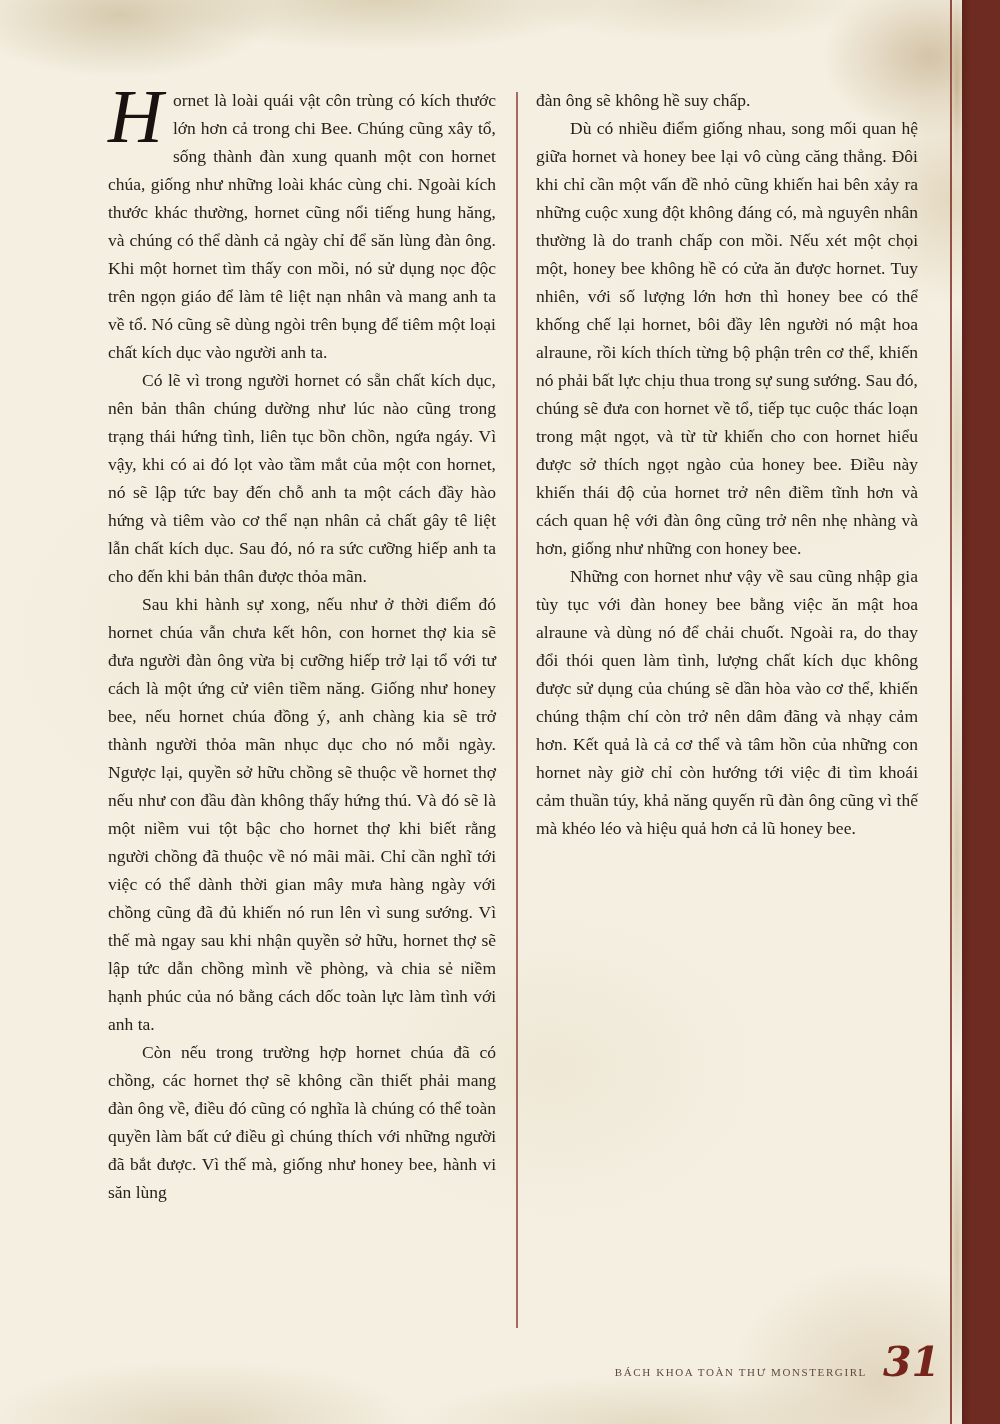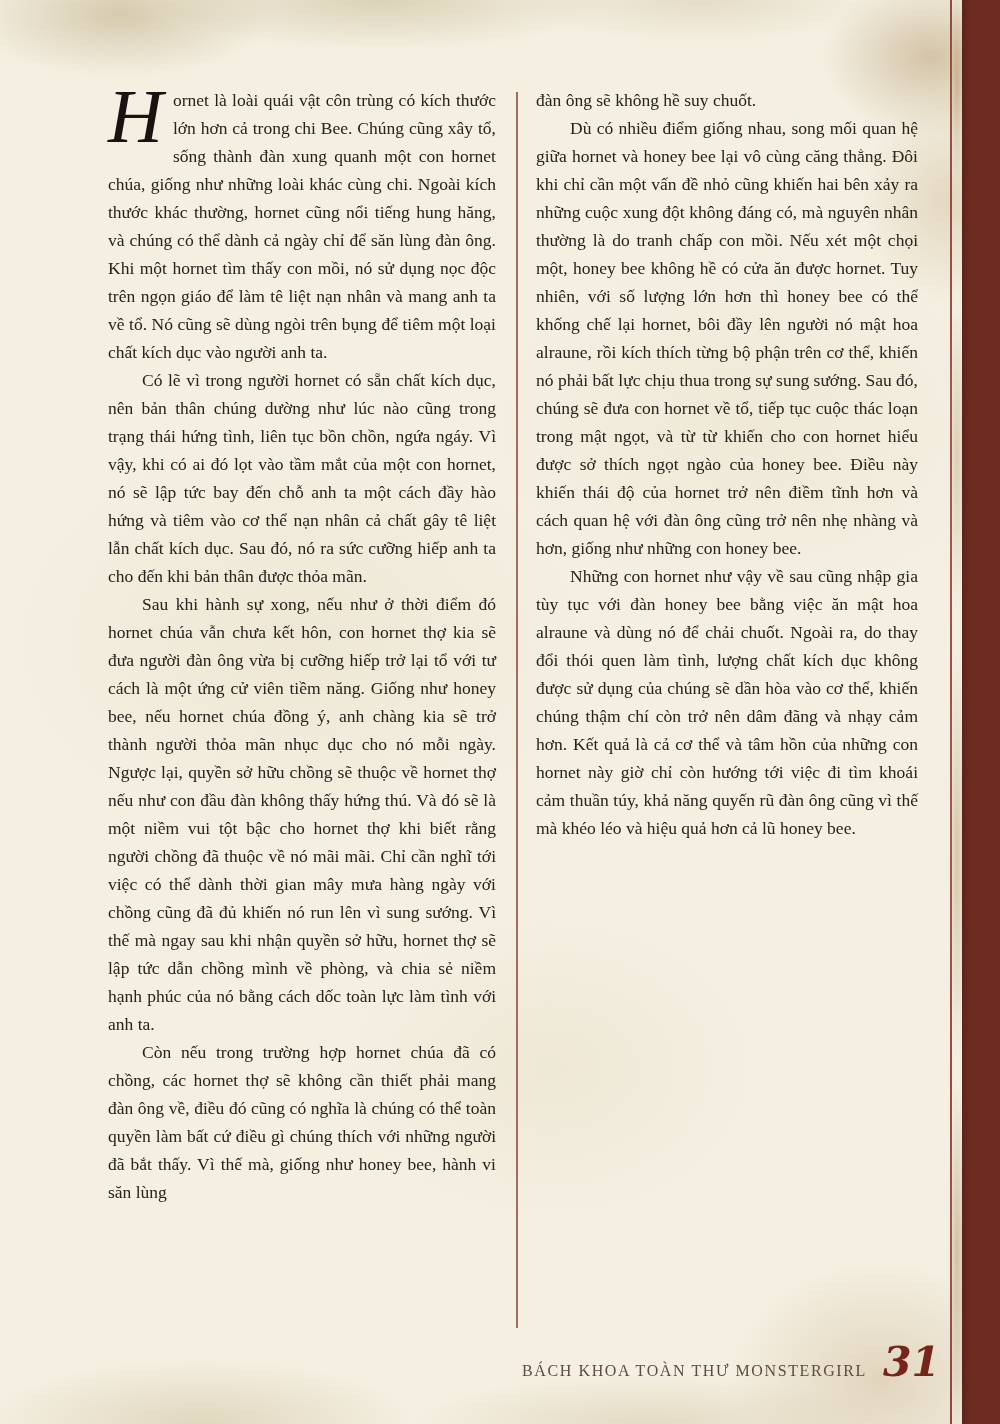--- a/index.html
+++ b/index.html
@@ -85,21 +85,21 @@
     position:absolute; left:516px; top:92px;
     width:2px; height:1236px;
     background:#95544b; opacity:0.85;
   }
   
   .footer {
     position:absolute; top:1338px; right:60px;
     display:flex; align-items:baseline; gap:16px;
   }
   .footer-title {
-    font-size:16px; letter-spacing:1.6px;
+    font-size:11px; letter-spacing:1.6px;
     color:#5e4b41;
   }
   .footer-num {
     font-family:"DejaVu Serif", serif;
     font-style:italic; font-weight:bold;
     font-size:41px;
     color:#76251d;
   }
 </style>
 </head>
@@ -113,25 +113,25 @@
   <div class="edge-gap-stain"></div>
   <div class="edge-band"></div>
   <div class="edge-band-inner-shadow"></div>
 
   <div class="col-divider"></div>
 
   <div class="col col-left">
     <p><span class="drop-cap">H</span><span>ornet là loài quái vật côn trùng có kích thước lớn hơn cả trong chi Bee. Chúng cũng xây tổ, sống thành đàn xung quanh một con hornet chúa, giống như những loài khác cùng chi. Ngoài kích thước khác thường, hornet cũng nổi tiếng hung hăng, và chúng có thể dành cả ngày chỉ để săn lùng đàn ông. Khi một hornet tìm thấy con mồi, nó sử dụng nọc độc trên ngọn giáo để làm tê liệt nạn nhân và mang anh ta về tổ. Nó cũng sẽ dùng ngòi trên bụng để tiêm một loại chất kích dục vào người anh ta.</span></p>
     <p class="indent">Có lẽ vì trong người hornet có sẵn chất kích dục, nên bản thân chúng dường như lúc nào cũng trong trạng thái hứng tình, liên tục bồn chồn, ngứa ngáy. Vì vậy, khi có ai đó lọt vào tầm mắt của một con hornet, nó sẽ lập tức bay đến chỗ anh ta một cách đầy hào hứng và tiêm vào cơ thể nạn nhân cả chất gây tê liệt lẫn chất kích dục. Sau đó, nó ra sức cưỡng hiếp anh ta cho đến khi bản thân được thỏa mãn.</p>
     <p class="indent">Sau khi hành sự xong, nếu như ở thời điểm đó hornet chúa vẫn chưa kết hôn, con hornet thợ kia sẽ đưa người đàn ông vừa bị cưỡng hiếp trở lại tổ với tư cách là một ứng cử viên tiềm năng. Giống như honey bee, nếu hornet chúa đồng ý, anh chàng kia sẽ trở thành người thỏa mãn nhục dục cho nó mỗi ngày. Ngược lại, quyền sở hữu chồng sẽ thuộc về hornet thợ nếu như con đầu đàn không thấy hứng thú. Và đó sẽ là một niềm vui tột bậc cho hornet thợ khi biết rằng người chồng đã thuộc về nó mãi mãi. Chỉ cần nghĩ tới việc có thể dành thời gian mây mưa hàng ngày với chồng cũng đã đủ khiến nó run lên vì sung sướng. Vì thế mà ngay sau khi nhận quyền sở hữu, hornet thợ sẽ lập tức dẫn chồng mình về phòng, và chia sẻ niềm hạnh phúc của nó bằng cách dốc toàn lực làm tình với anh ta.</p>
-    <p class="indent">Còn nếu trong trường hợp hornet chúa đã có chồng, các hornet thợ sẽ không cần thiết phải mang đàn ông về, điều đó cũng có nghĩa là chúng có thể toàn quyền làm bất cứ điều gì chúng thích với những người đã bắt thấy. Vì thế mà, giống như honey bee, hành vi săn lùng</p>
+    <p class="indent">Còn nếu trong trường hợp hornet chúa đã có chồng, các hornet thợ sẽ không cần thiết phải mang đàn ông về, điều đó cũng có nghĩa là chúng có thể toàn quyền làm bất cứ điều gì chúng thích với những người đã bắt được. Vì thế mà, giống như honey bee, hành vi săn lùng</p>
   </div>
 
   <div class="col col-right">
-    <p>đàn ông sẽ không hề suy chuốt.</p>
+    <p>đàn ông sẽ không hề suy chấp.</p>
     <p class="indent">Dù có nhiều điểm giống nhau, song mối quan hệ giữa hornet và honey bee lại vô cùng căng thẳng. Đôi khi chỉ cần một vấn đề nhỏ cũng khiến hai bên xảy ra những cuộc xung đột không đáng có, mà nguyên nhân thường là do tranh chấp con mồi. Nếu xét một chọi một, honey bee không hề có cửa ăn được hornet. Tuy nhiên, với số lượng lớn hơn thì honey bee có thể khống chế lại hornet, bôi đầy lên người nó mật hoa alraune, rồi kích thích từng bộ phận trên cơ thể, khiến nó phải bất lực chịu thua trong sự sung sướng. Sau đó, chúng sẽ đưa con hornet về tổ, tiếp tục cuộc thác loạn trong mật ngọt, và từ từ khiến cho con hornet hiểu được sở thích ngọt ngào của honey bee. Điều này khiến thái độ của hornet trở nên điềm tĩnh hơn và cách quan hệ với đàn ông cũng trở nên nhẹ nhàng và hơn, giống như những con honey bee.</p>
     <p class="indent">Những con hornet như vậy về sau cũng nhập gia tùy tục với đàn honey bee bằng việc ăn mật hoa alraune và dùng nó để chải chuốt. Ngoài ra, do thay đổi thói quen làm tình, lượng chất kích dục không được sử dụng của chúng sẽ dần hòa vào cơ thể, khiến chúng thậm chí còn trở nên dâm đãng và nhạy cảm hơn. Kết quả là cả cơ thể và tâm hồn của những con hornet này giờ chỉ còn hướng tới việc đi tìm khoái cảm thuần túy, khả năng quyến rũ đàn ông cũng vì thế mà khéo léo và hiệu quả hơn cả lũ honey bee.</p>
   </div>
 
   <div class="footer">
     <span class="footer-title">BÁCH KHOA TOÀN THƯ MONSTERGIRL</span>
     <span class="footer-num">31</span>
   </div>
 
 </div>

